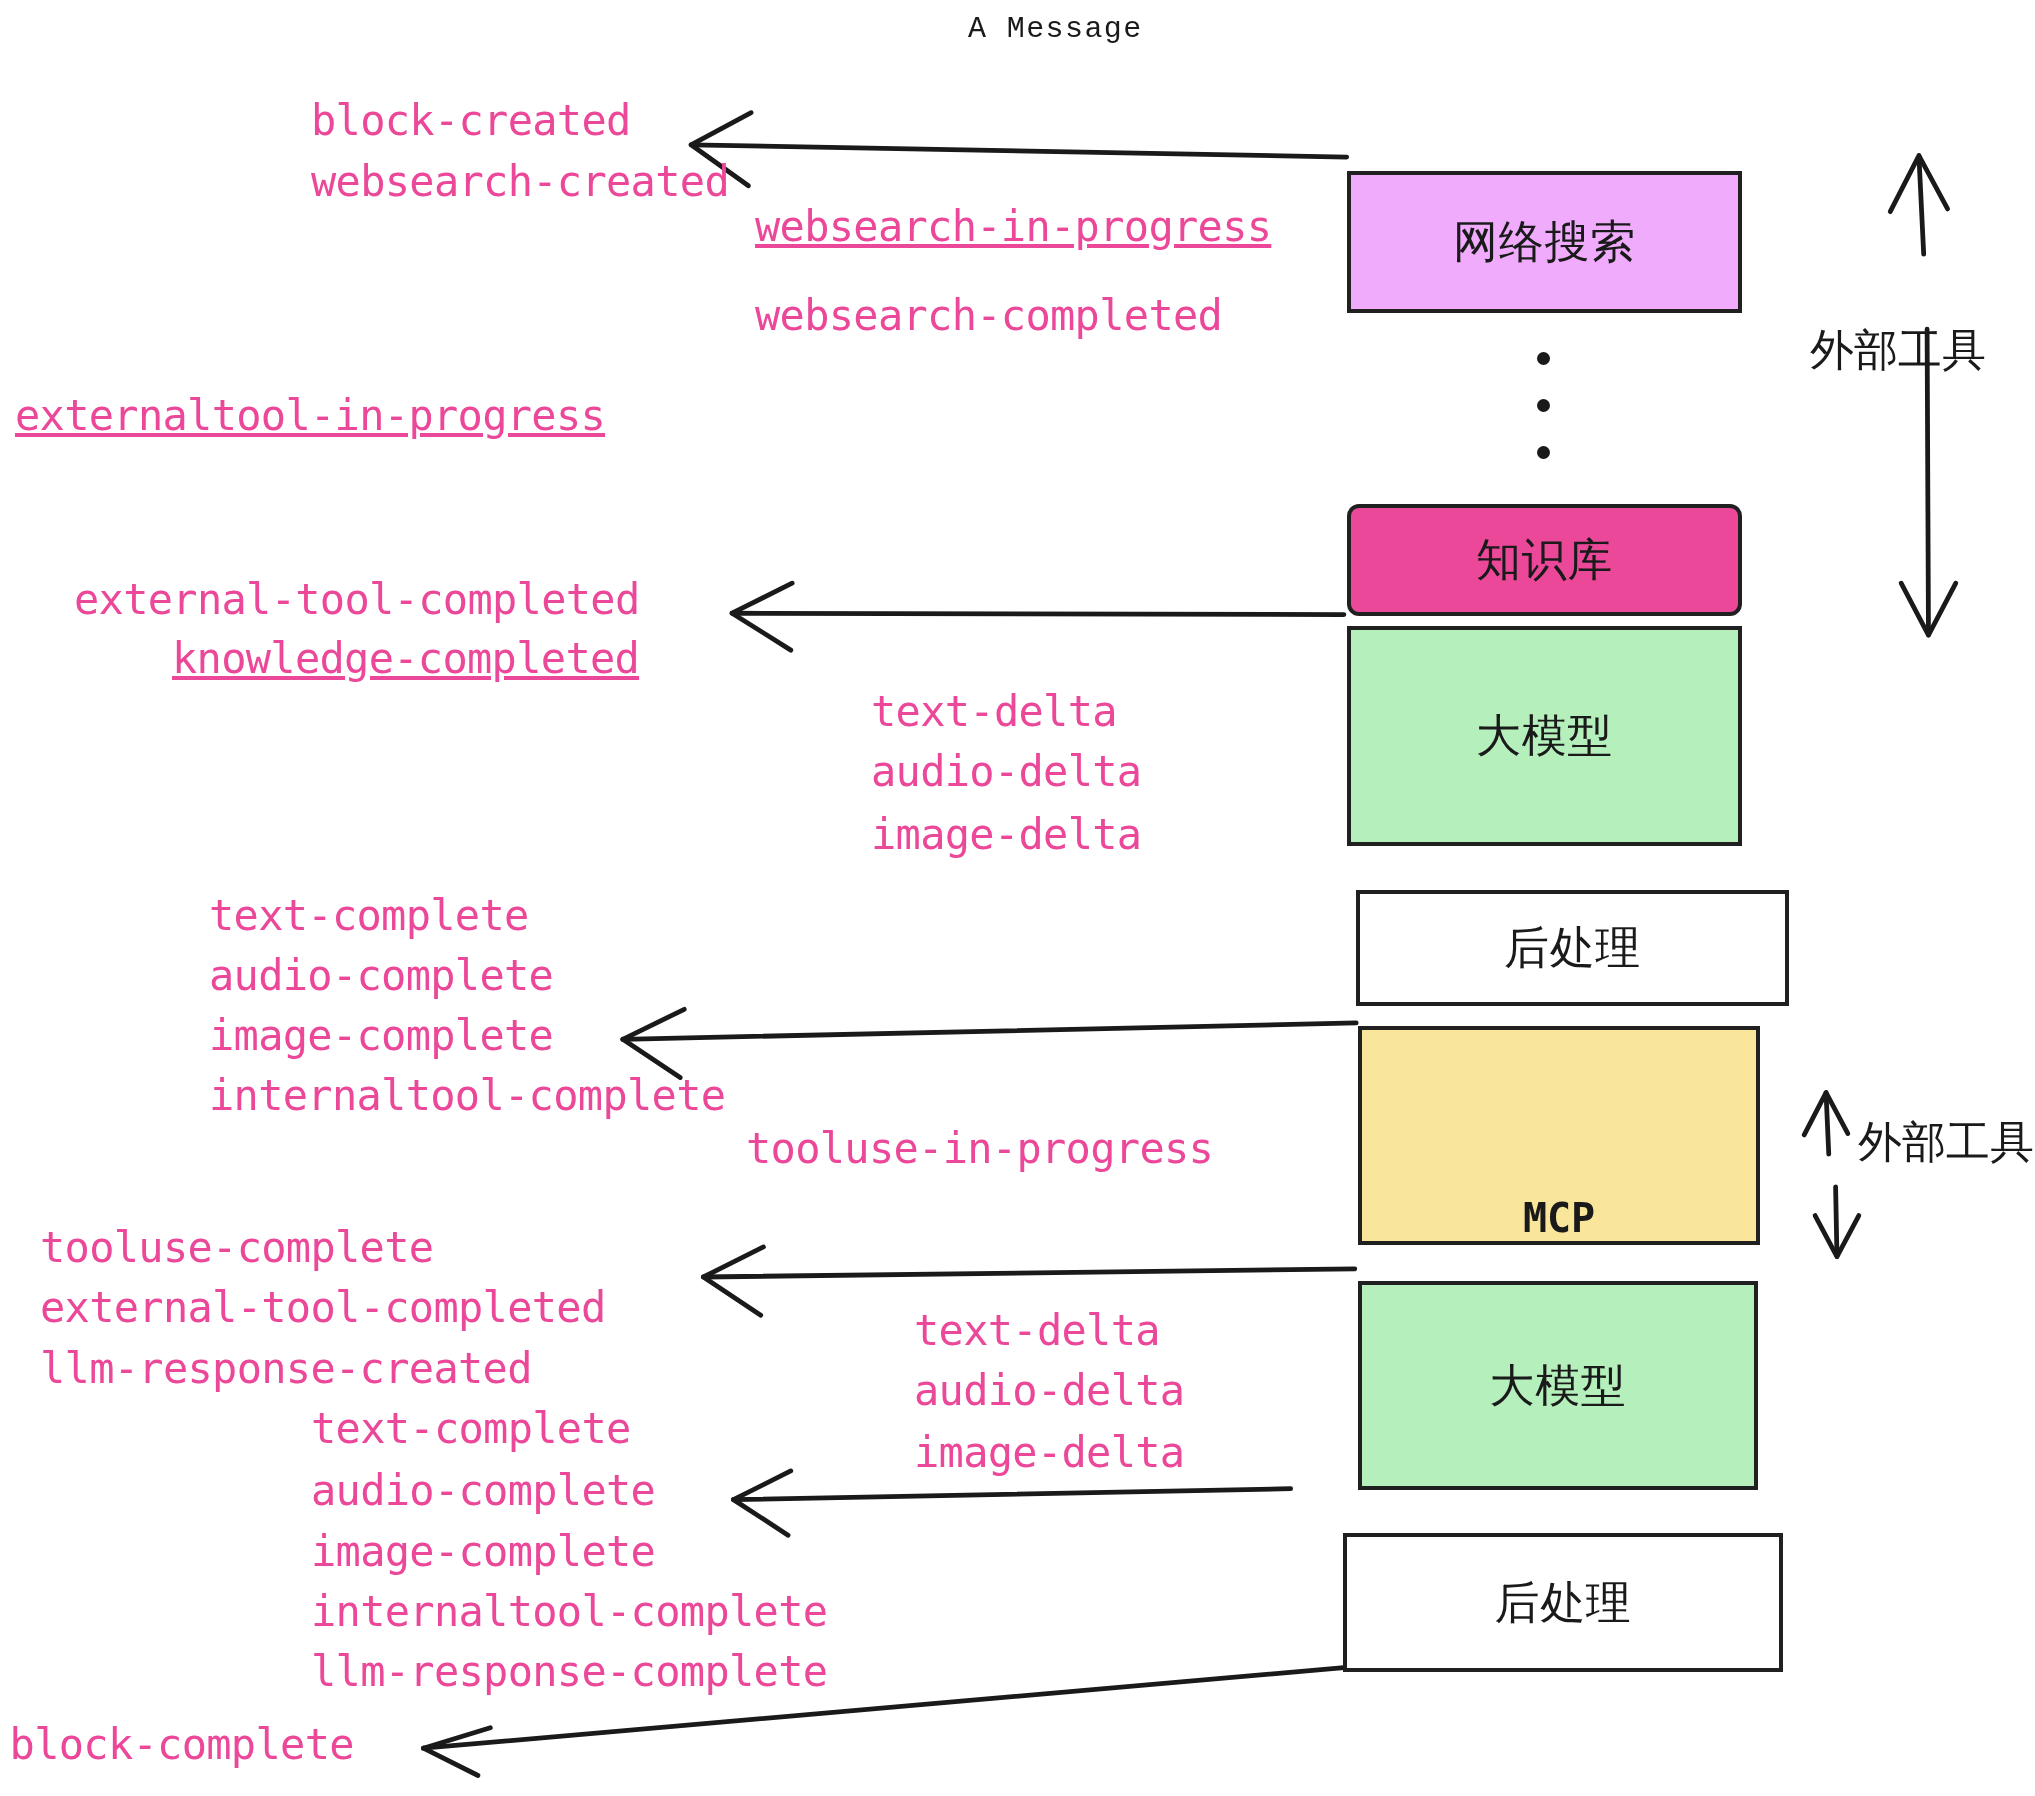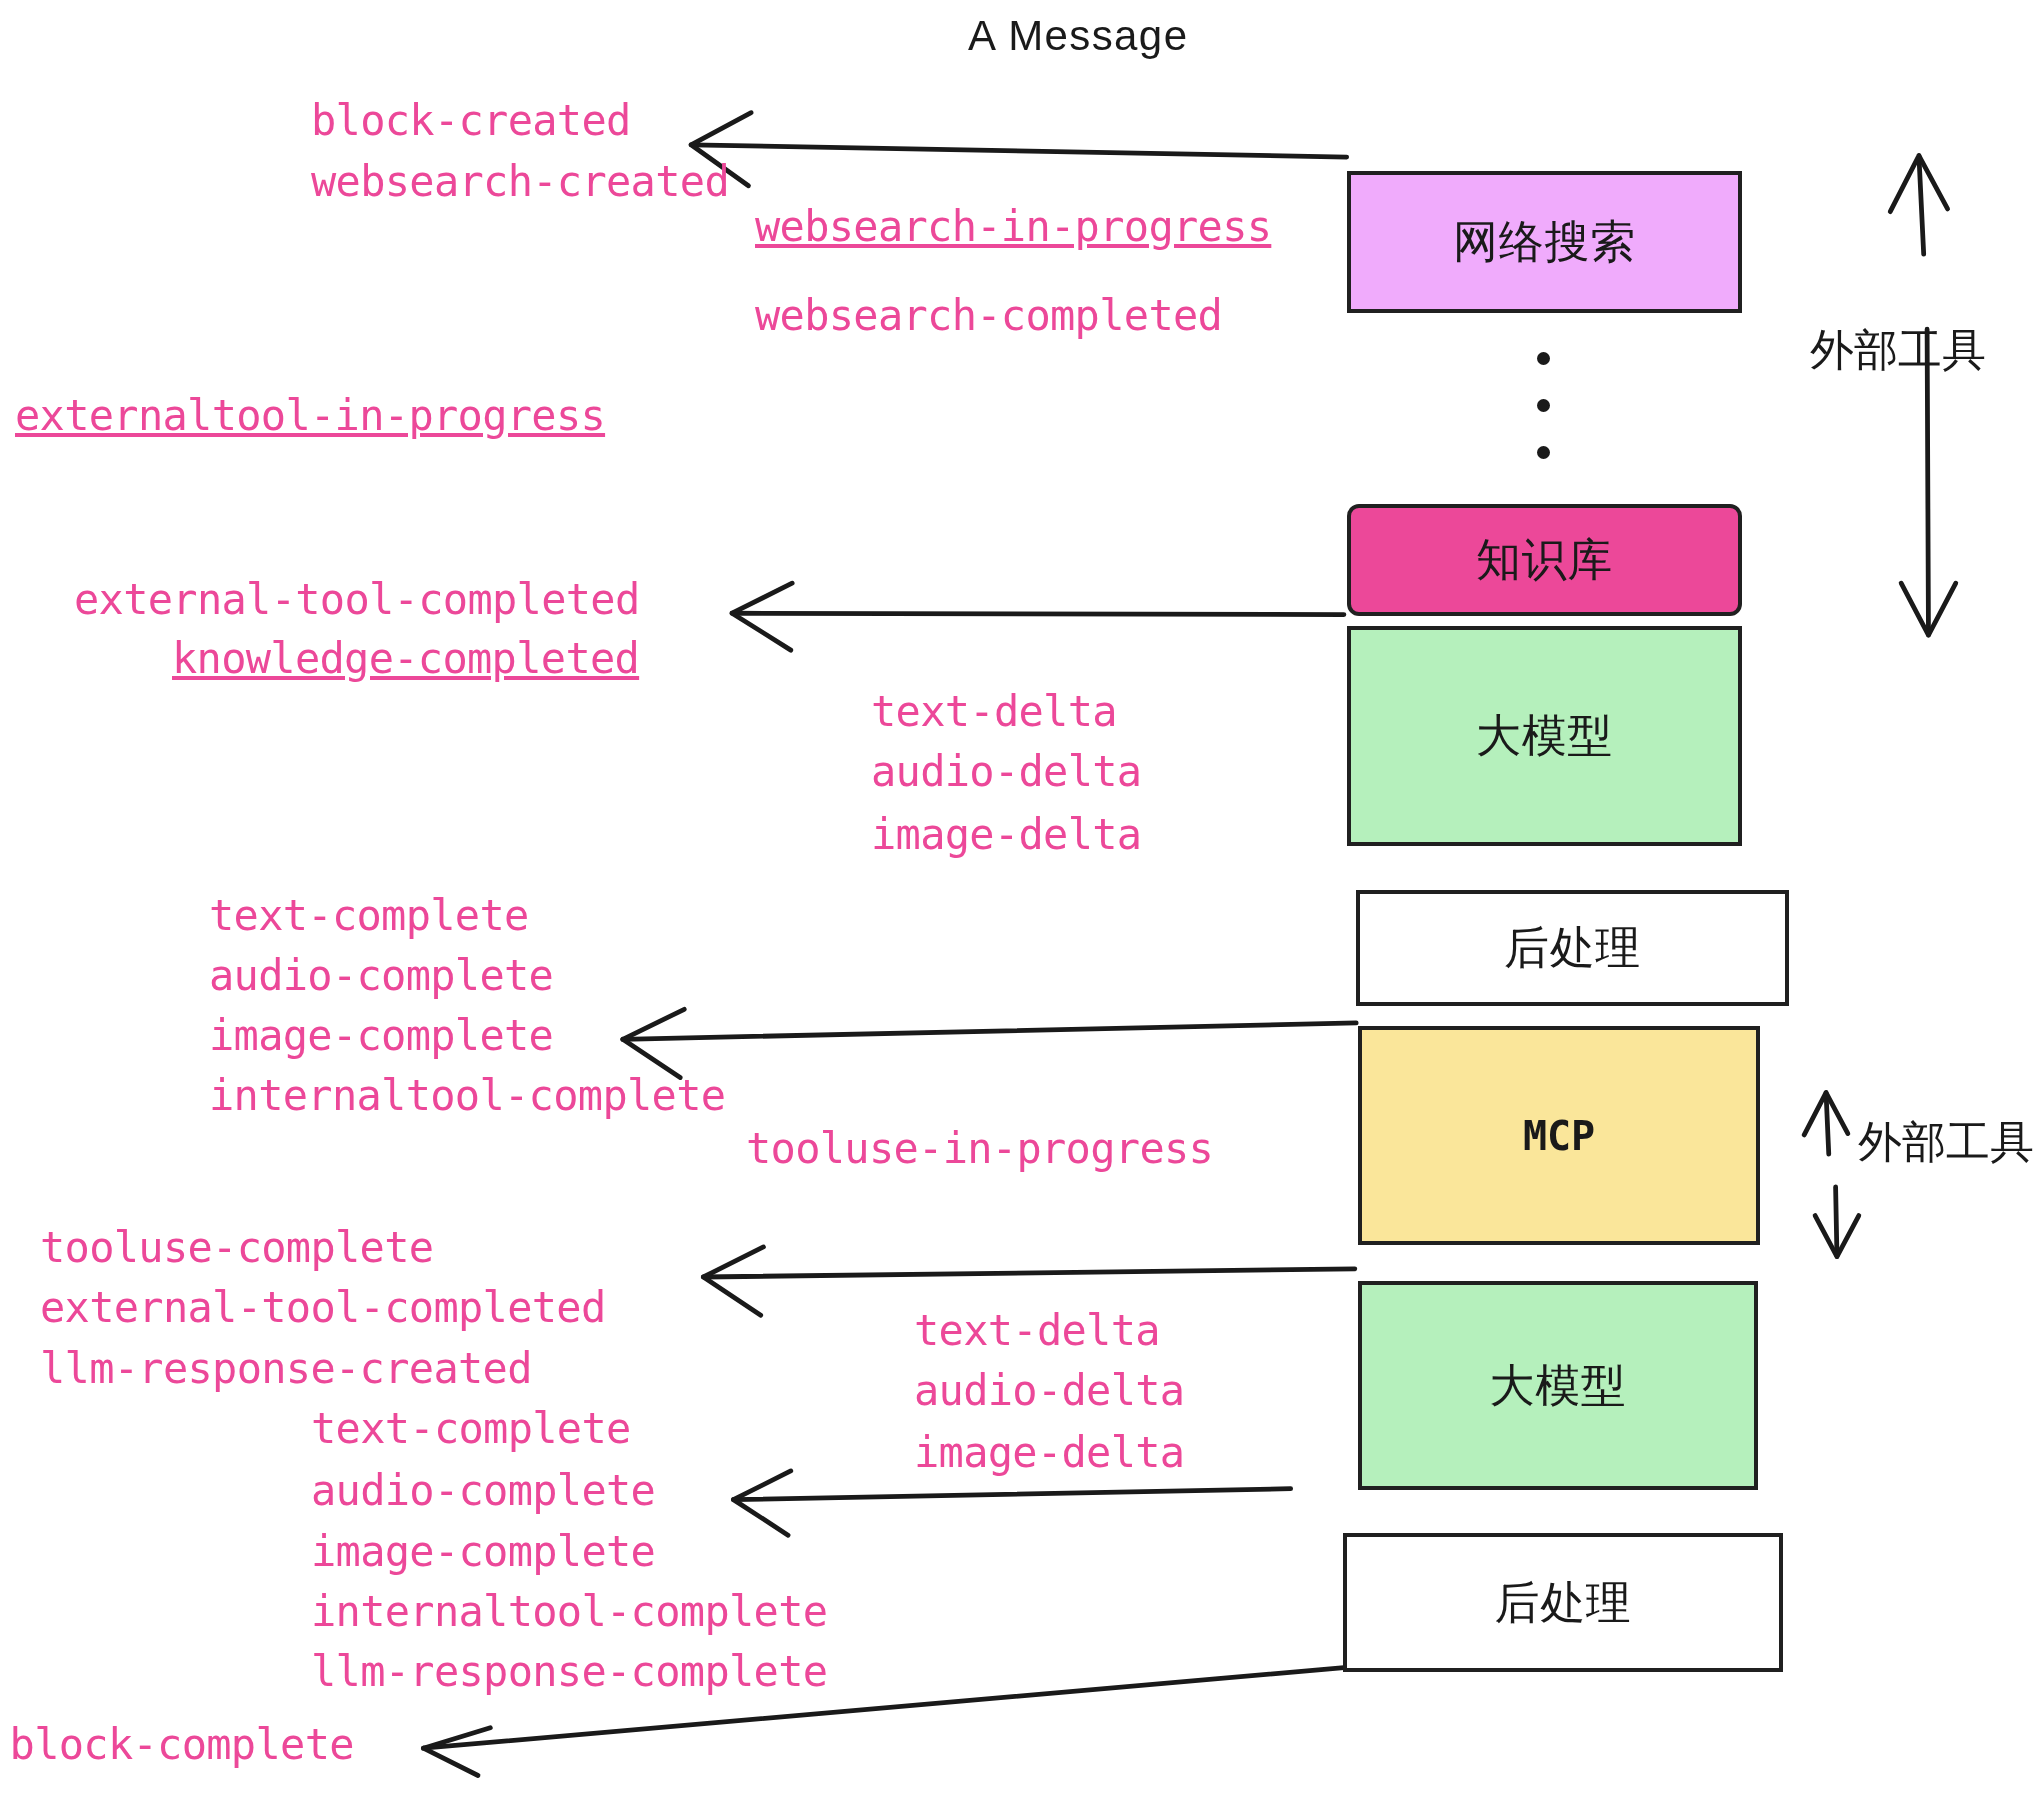--- a/index.html
+++ b/index.html
@@ -22,22 +22,22 @@
     position: absolute;
     font-family: "DejaVu Sans Mono", monospace;
     font-size: 42px;
     line-height: 1.0;
     color: #ec4899;
     white-space: nowrap;
     letter-spacing: -0.7px;
   }
   .title {
     position: absolute;
-    font-family: Liberation Sans, sans-serif;
-    font-size: 42px;
+    font-family: Liberation Mono, monospace;
+    font-size: 30px;
     color: #1a1a1a;
     white-space: nowrap;
     letter-spacing: 1.4px;
   }
   .node {
     position: absolute;
     box-sizing: border-box;
     border: 4.8px solid #202020;
     display: flex;
     align-items: center;
@@ -144,21 +144,21 @@
   </div>
 
   <div class="node" style="left:1347px; top:626px; width:395px; height:220px; background:#b5f0bc;">
     <span class="node-label">大模型</span>
   </div>
 
   <div class="node" style="left:1356px; top:890px; width:433px; height:116px; background:#ffffff; border-width:4.1px;">
     <span class="node-label">后处理</span>
   </div>
 
-  <div class="node mono" style="left:1358px; top:1026px; width:402px; height:219px; background:#fae69a;">
+  <div class="node mono" style="left:1358px; top:1026px; width:402px; height:219px; background:#fae69a;align-items:flex-end;">
     <span class="node-label">MCP</span>
   </div>
 
   <div class="node" style="left:1358px; top:1281px; width:400px; height:209px; background:#b5f0bc;">
     <span class="node-label">大模型</span>
   </div>
 
   <div class="node" style="left:1343px; top:1533px; width:440px; height:139px; background:#ffffff; border-width:4.1px;">
     <span class="node-label">后处理</span>
   </div>

